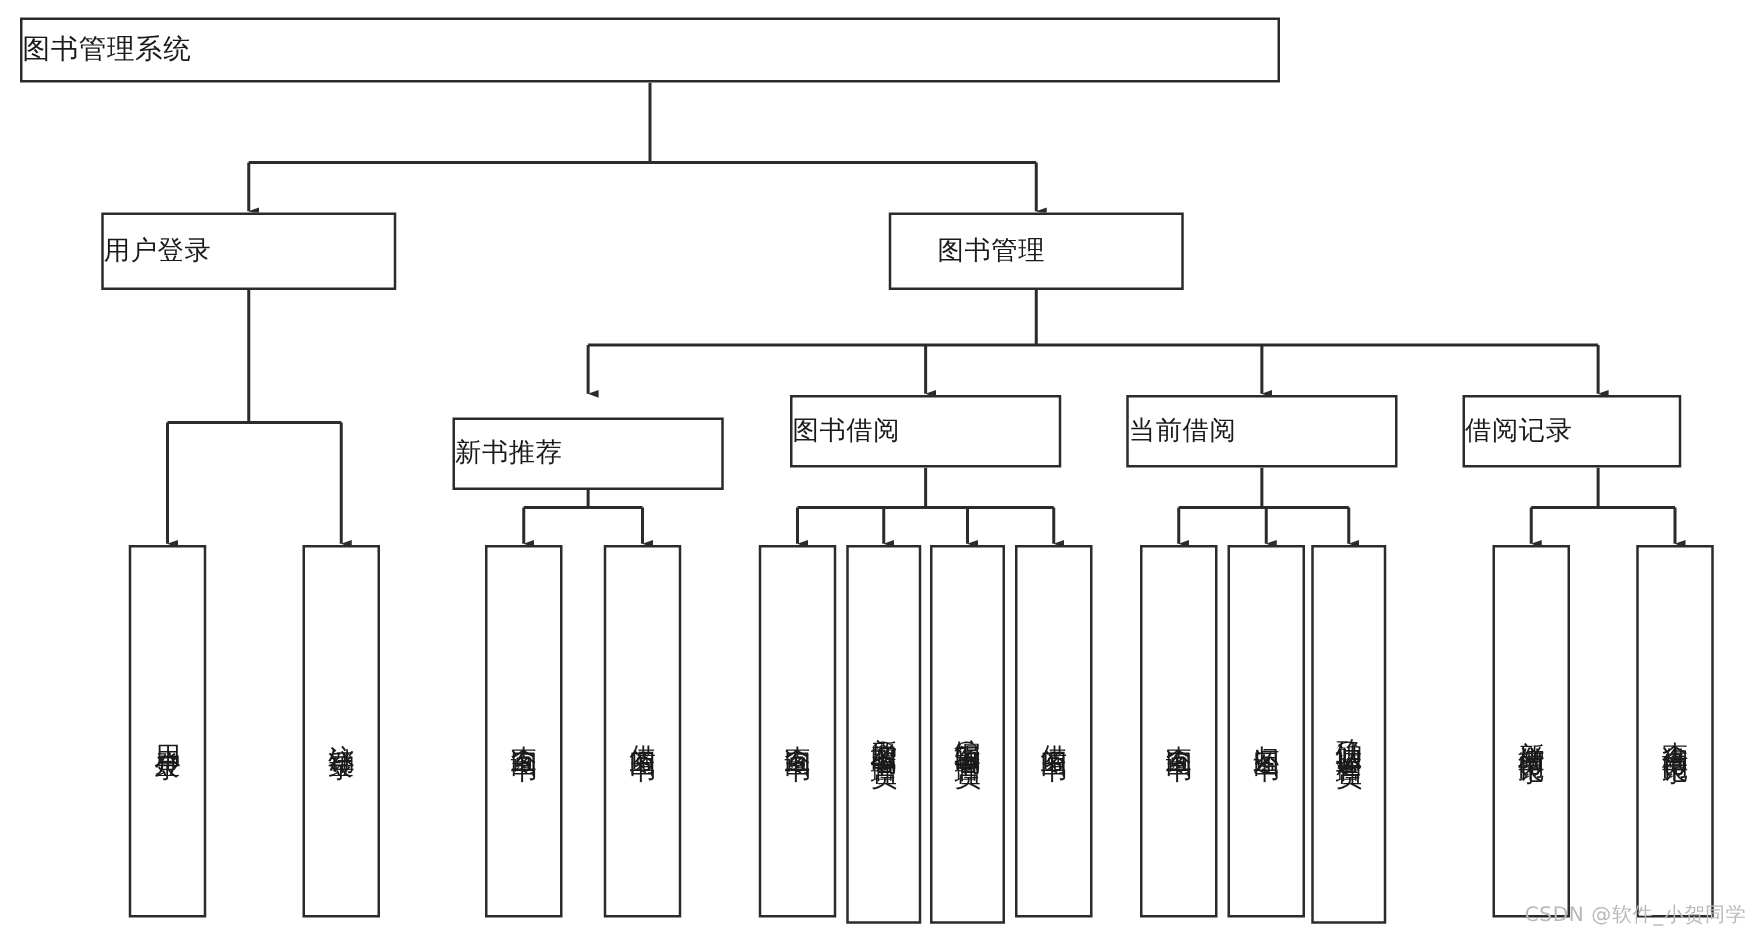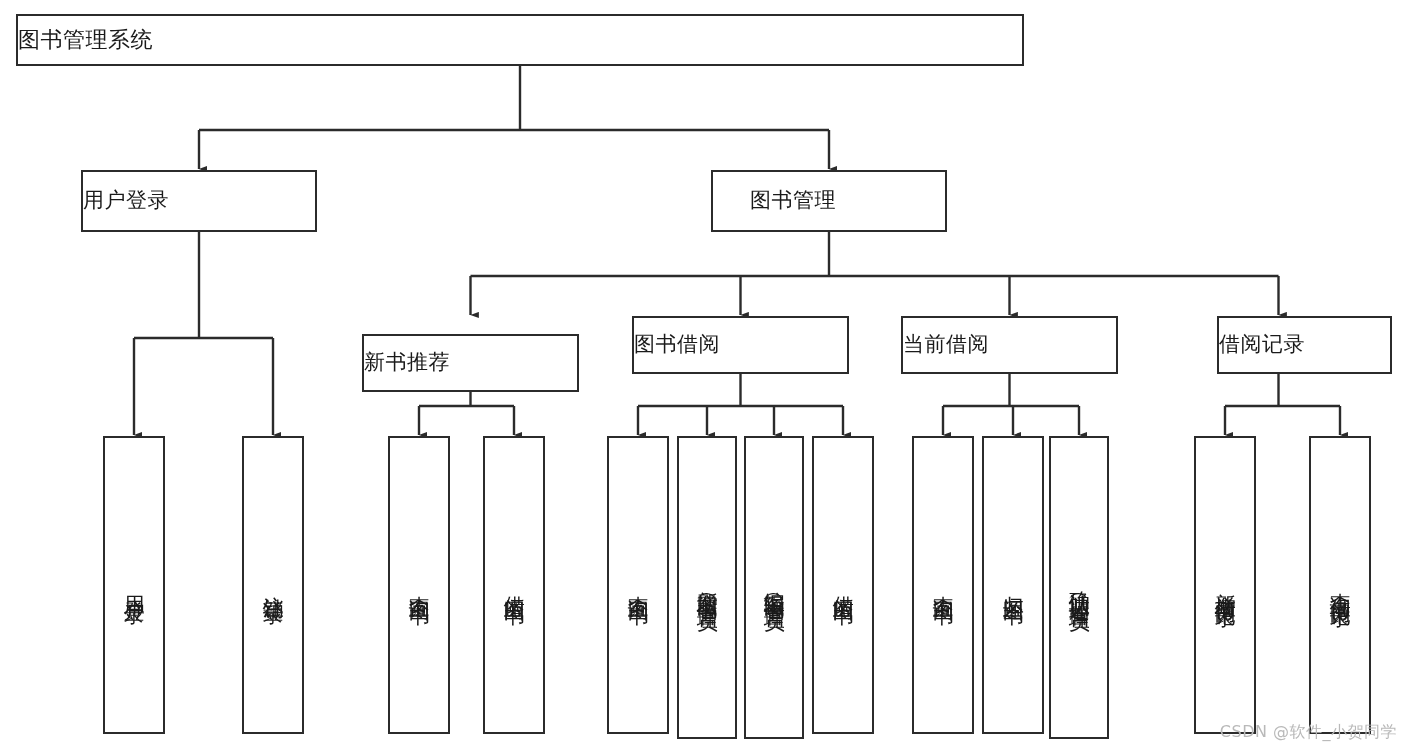--- a/index.html
+++ b/index.html
@@ -132,21 +132,21 @@
       </div>
       <div class="node horiz" style="left: 362px; top: 334px; width: 217px; height: 58px;">
         <span class="label">新书推荐</span>
       </div>
       <div class="node horiz" style="left: 632px; top: 316px; width: 217px; height: 58px;">
         <span class="label">图书借阅</span>
       </div>
       <div class="node horiz" style="left: 901px; top: 316px; width: 217px; height: 58px;">
         <span class="label">当前借阅</span>
       </div>
-      <div class="node horiz" style="left: 1170px; top: 316px; width: 175px; height: 58px; margin-left: 47px;">
+      <div class="node horiz" style="left: 1170px; top: 316px; width: 175px; height: 58px;">
         <span class="label">借阅记录</span>
       </div>
       <div class="node vert" style="left: 103px; top: 436px; width: 62px; height: 298px;">
         <span class="label">用户登录</span>
       </div>
       <div class="node vert" style="left: 242px; top: 436px; width: 62px; height: 298px;">
         <span class="label">注销登录</span>
       </div>
       <div class="node vert" style="left: 388px; top: 436px; width: 62px; height: 298px;">
         <span class="label">查询图书</span>

